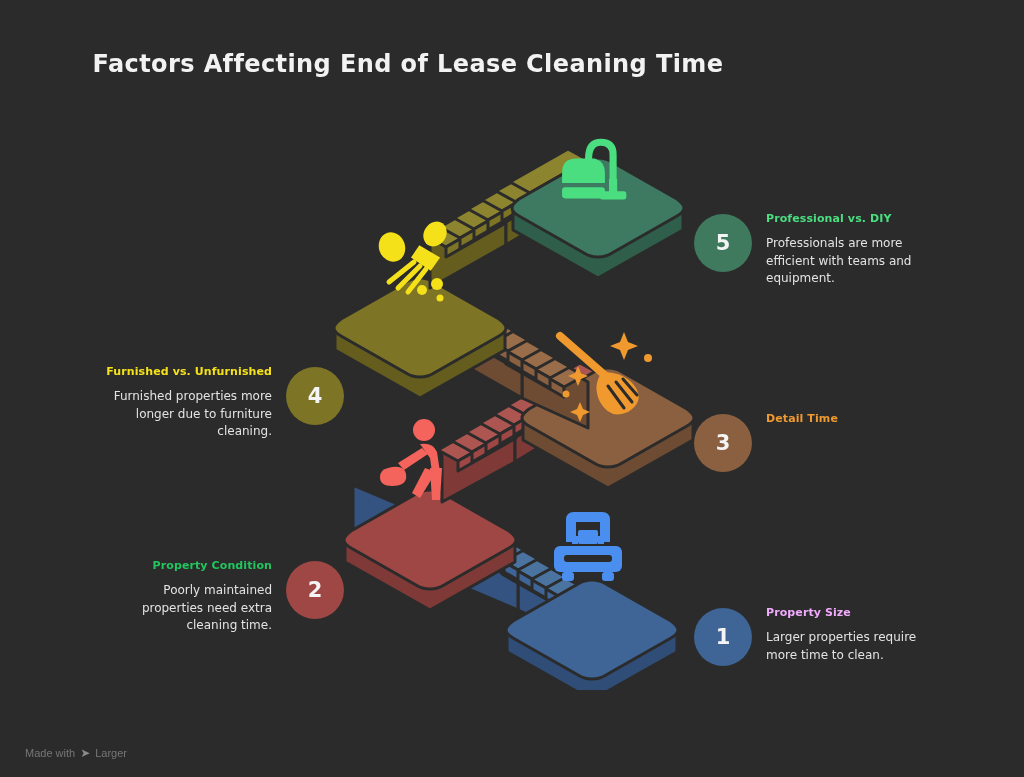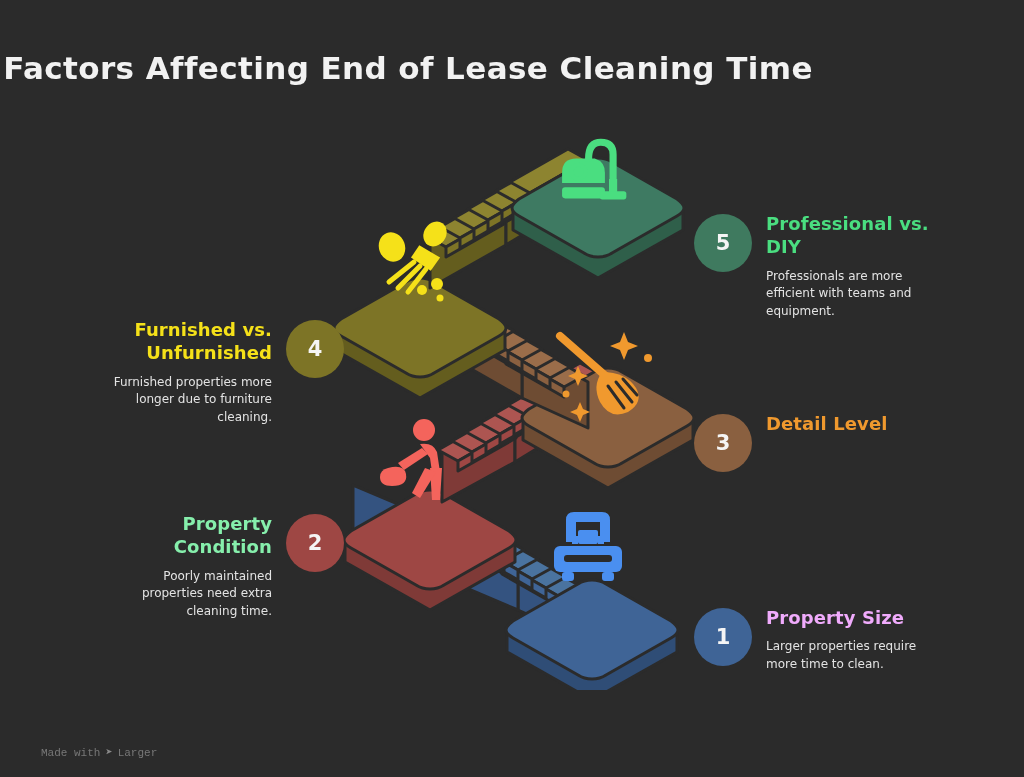--- a/index.html
+++ b/index.html
@@ -14,62 +14,62 @@
     position:relative;
     width:1024px; height:777px;
     background:#2b2b2b;
   }
   
   #title {
     position:absolute;
     top:50px; left:0; width:816px;
     text-align:center;
     color:#f2f2f2;
-    font-size:31px;
+    font-size:24px;
     font-weight:bold;
     letter-spacing:.4px;
     font-family:"DejaVu Sans", sans-serif;
   }
   
   #illustration {
     position:absolute;
     left:330px; top:110px;
     width:380px; height:580px;
   }
   #illustration svg { display:block; width:380px; height:580px; }
 
   
   .step {
     position:absolute;
     display:flex;
     align-items:flex-start;
     gap:14px;
   }
   .step.right { flex-direction:row; }
-  .step.left  { flex-direction:row; }
+  .step.left  { flex-direction:row;margin-top:47px; }
 
   .circle {
     flex:0 0 auto;
     width:58px; height:58px;
     border-radius:50%;
     display:flex;
     align-items:center;
     justify-content:center;
     color:#f5f5f5;
     font-size:21px;
     font-weight:bold;
     font-family:"DejaVu Sans", sans-serif;
     margin-top:2px;
   }
   .txt { width:172px; }
   .step.left .txt { text-align:right; }
   .step.right .txt { text-align:left; }
 
   .head {
-    font-size:18px;
+    font-size:11px;
     font-weight:bold;
     line-height:1.30;
     letter-spacing:.1px;
     margin-bottom:9px;
     font-family:"DejaVu Sans", sans-serif;
   }
   .desc {
     font-size:12px;
     line-height:1.45;
     color:#e3e3e3;
@@ -85,22 +85,21 @@
 
   
   #footer {
     position:absolute;
     left:25px; bottom:18px;
     display:flex;
     align-items:center;
     gap:5px;
     color:#777777;
     font-size:11px;
-    font-family:Liberation Mono, monospace;
-    margin-left:16px;
+    font-family:Liberation Sans, sans-serif;
   }
   #footer .nap-glyph { color:#8a8a8a; font-size:12px; line-height:1; }
 </style>
 </head>
 <body>
 
 <div id="canvas">
 
   <div id="title">Factors Affecting End of Lease Cleaning Time</div>
 
@@ -306,21 +305,21 @@
     <div class="circle" style="background:#3f7a5f;">5</div>
     <div class="txt">
       <div class="head" style="color:#4ade80;">Professional vs. DIY</div>
       <div class="desc">Professionals are more efficient with teams and equipment.</div>
     </div>
   </div>
 
   <div class="step right" id="step3">
     <div class="circle" style="background:#8a6040;">3</div>
     <div class="txt">
-      <div class="head" style="color:#f0992e;">Detail Level</div>
+      <div class="head" style="color:#f0992e;">Detail Time</div>
     </div>
   </div>
 
   <div class="step right" id="step1">
     <div class="circle" style="background:#3f6496;">1</div>
     <div class="txt">
       <div class="head" style="color:#f0abfc;">Property Size</div>
       <div class="desc">Larger properties require more time to clean.</div>
     </div>
   </div>
@@ -328,21 +327,21 @@
   <div class="step left" id="step4">
     <div class="txt">
       <div class="head" style="color:#f5e119;">Furnished vs. Unfurnished</div>
       <div class="desc">Furnished properties more longer due to furniture cleaning.</div>
     </div>
     <div class="circle" style="background:#7d7426;">4</div>
   </div>
 
   <div class="step left" id="step2">
     <div class="txt">
-      <div class="head" style="color:#86efac;">Property Condition</div>
+      <div class="head" style="color:#22c55e;">Property Condition</div>
       <div class="desc">Poorly maintained properties need extra cleaning time.</div>
     </div>
     <div class="circle" style="background:#9e4744;">2</div>
   </div>
 
   <div id="footer">
     <span>Made with</span>
     <span class="nap-glyph">➤</span>
     <span>Larger</span>
   </div>

